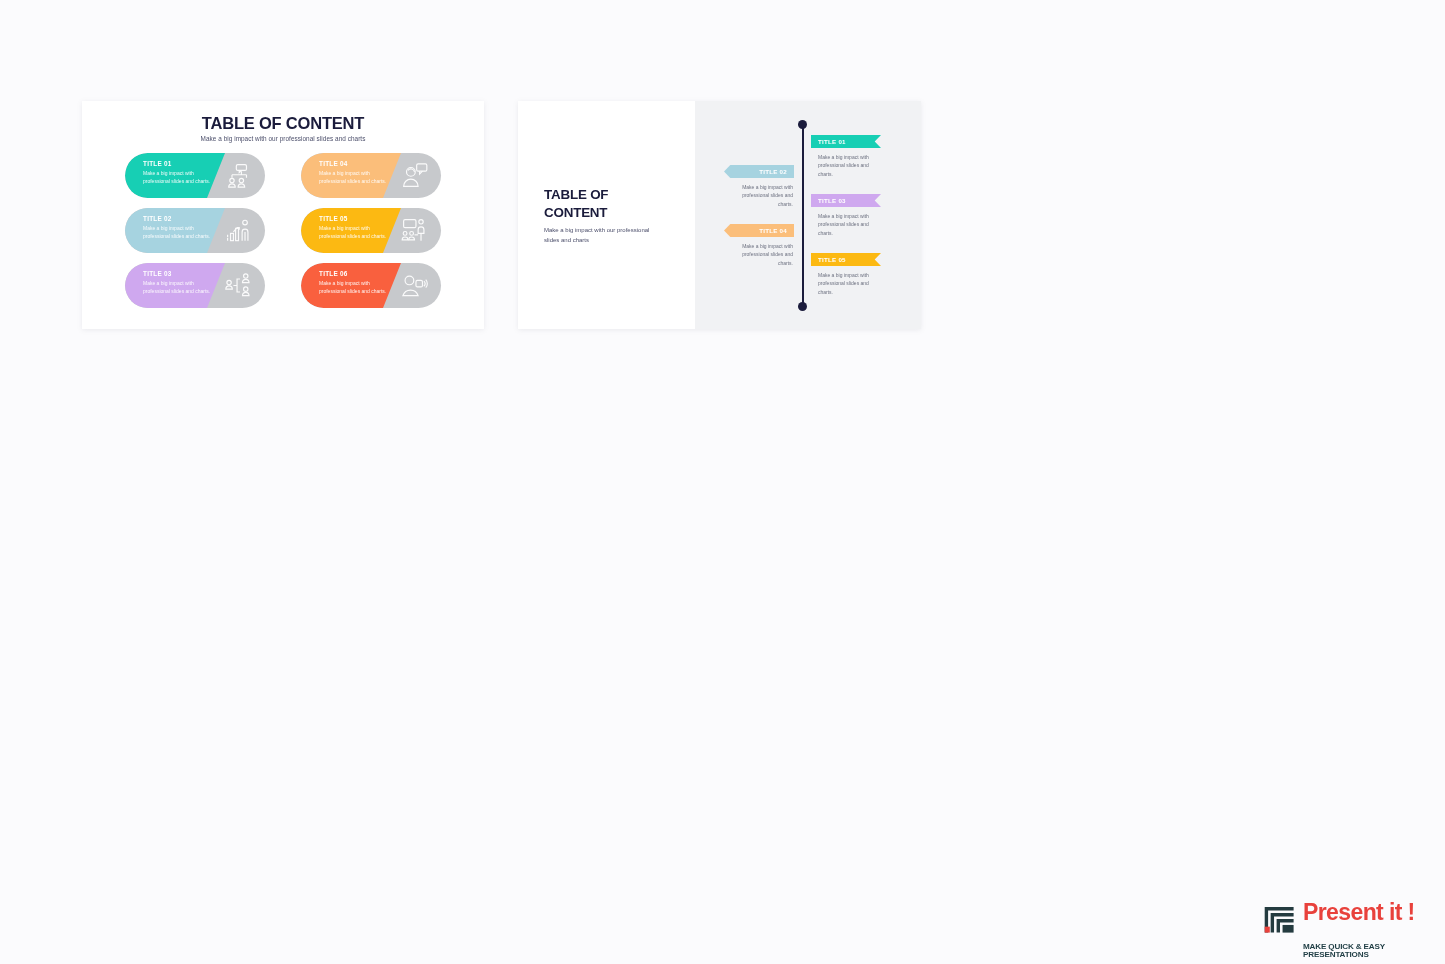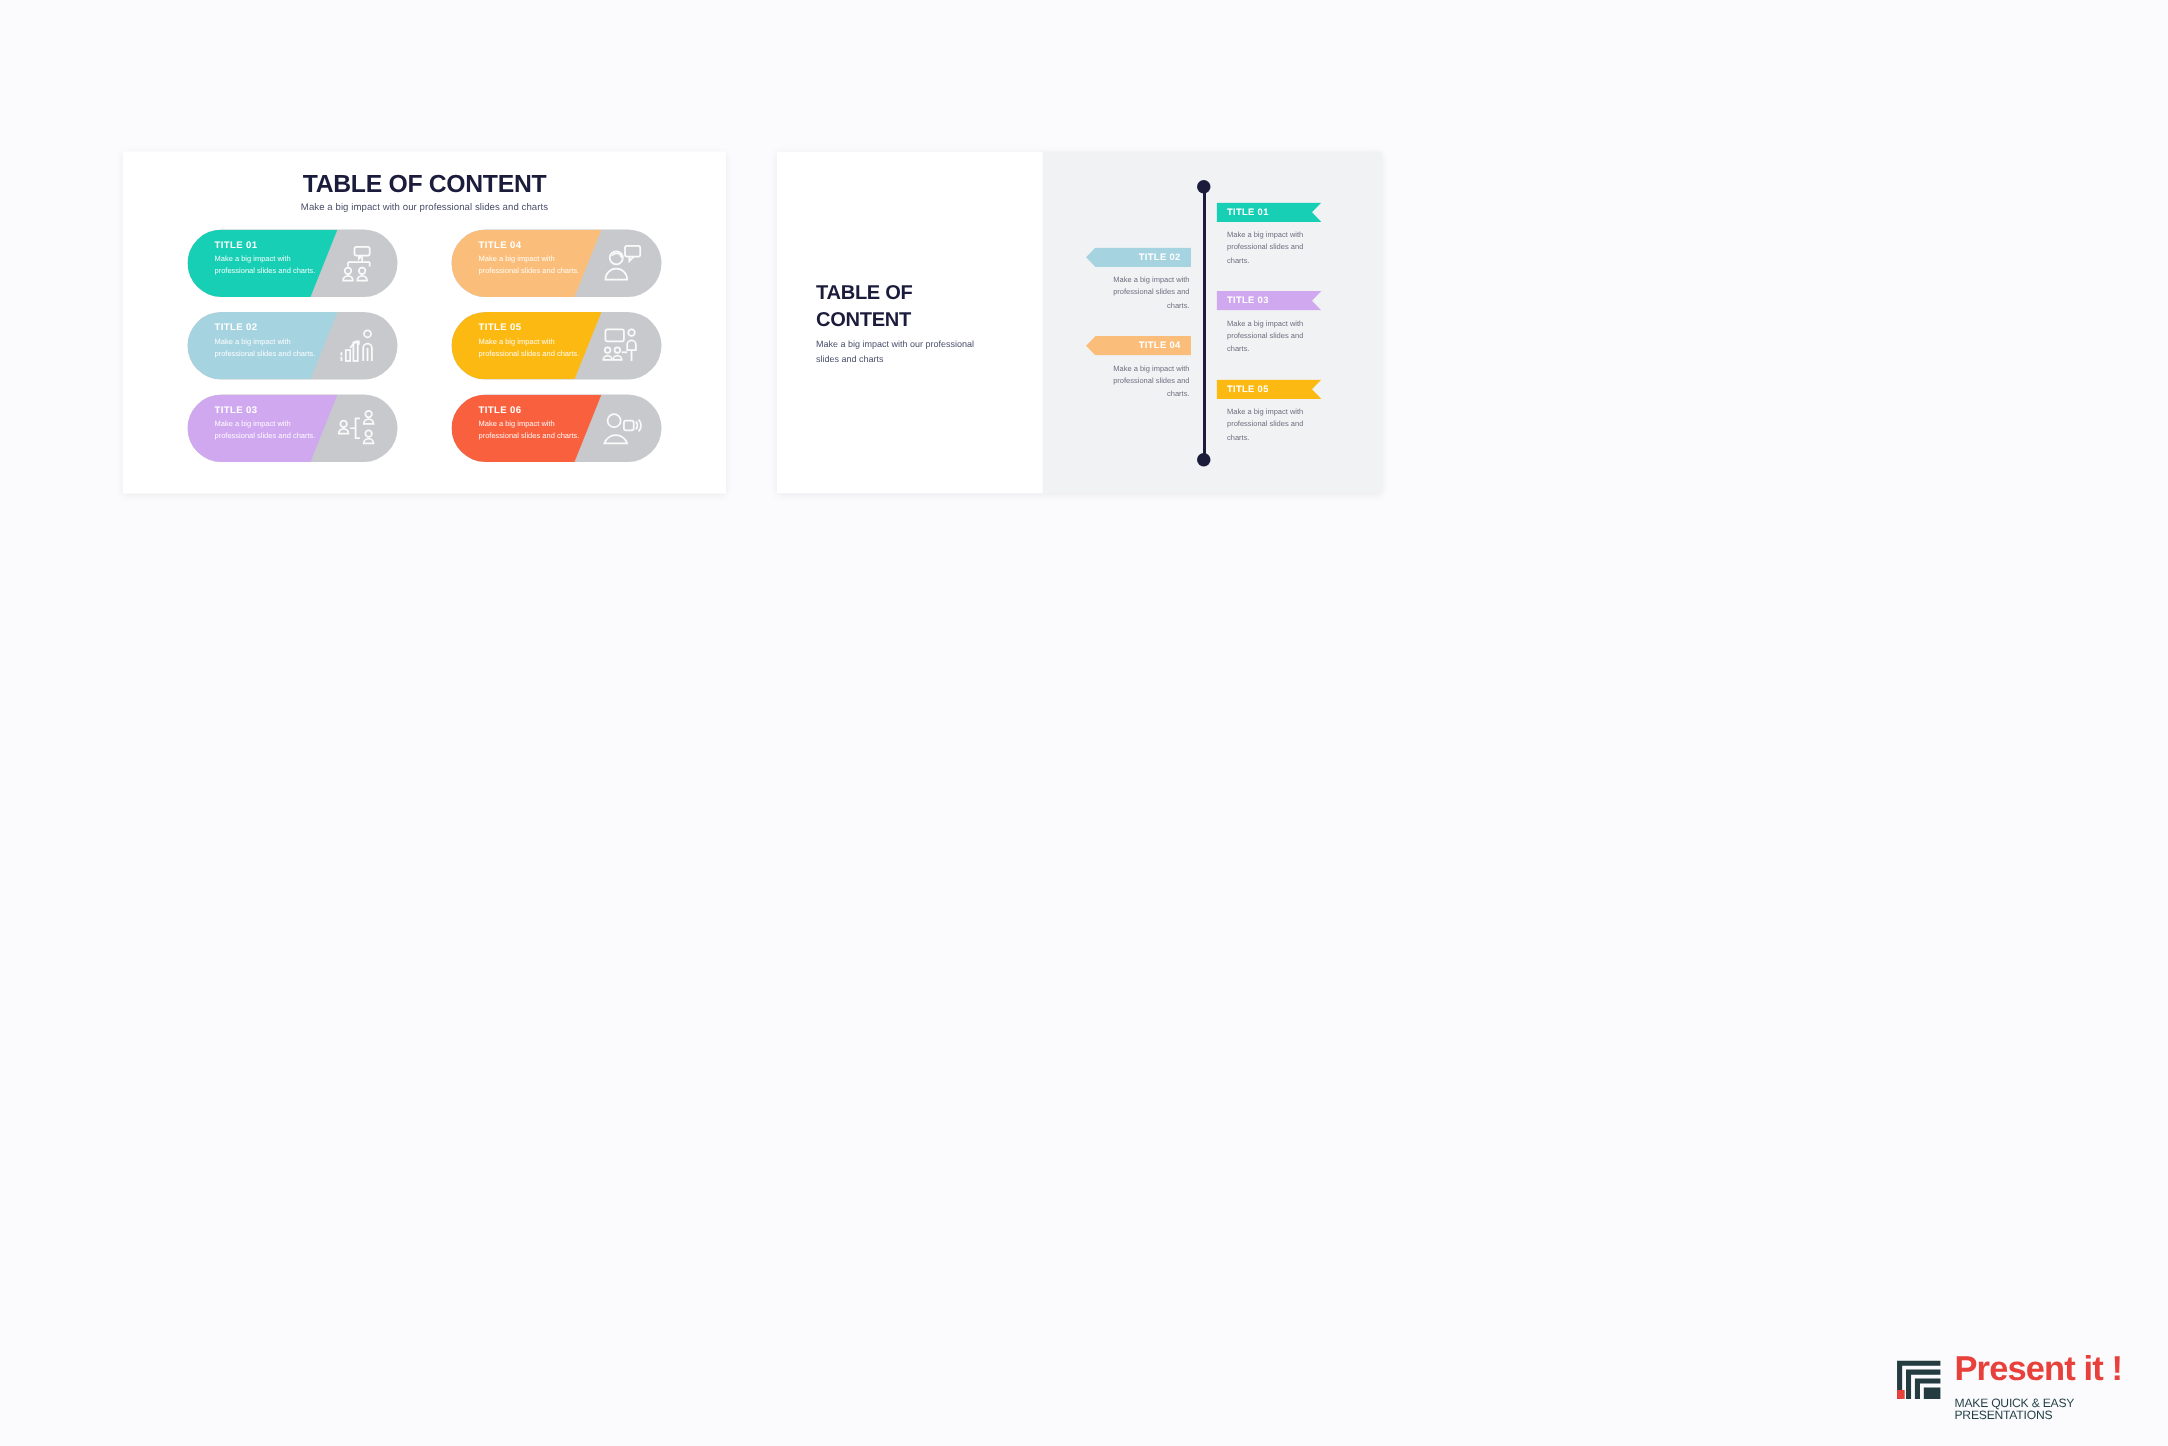--- a/index.html
+++ b/index.html
@@ -234,25 +234,25 @@
   }
   .logo-word {
     font-size: 23px;
     font-weight: bold;
     color: #e8413c;
     letter-spacing: -0.6px;
     line-height: 1.08;
   }
   .logo-tag {
     font-size: 8.1px;
-    font-weight: normal;
+    font-weight: bold;
     color: #1f3d44;
     letter-spacing: -0.15px;
     line-height: 1;
-    margin-top: 7px;
+    margin-top: 18px;
   }
 </style>
 </head>
 <body>
 
 <div class="slide-one">
 
   <div class="s1-title">TABLE OF CONTENT</div>
   <div class="s1-subtitle">Make a big impact with our professional slides and charts</div>
 

